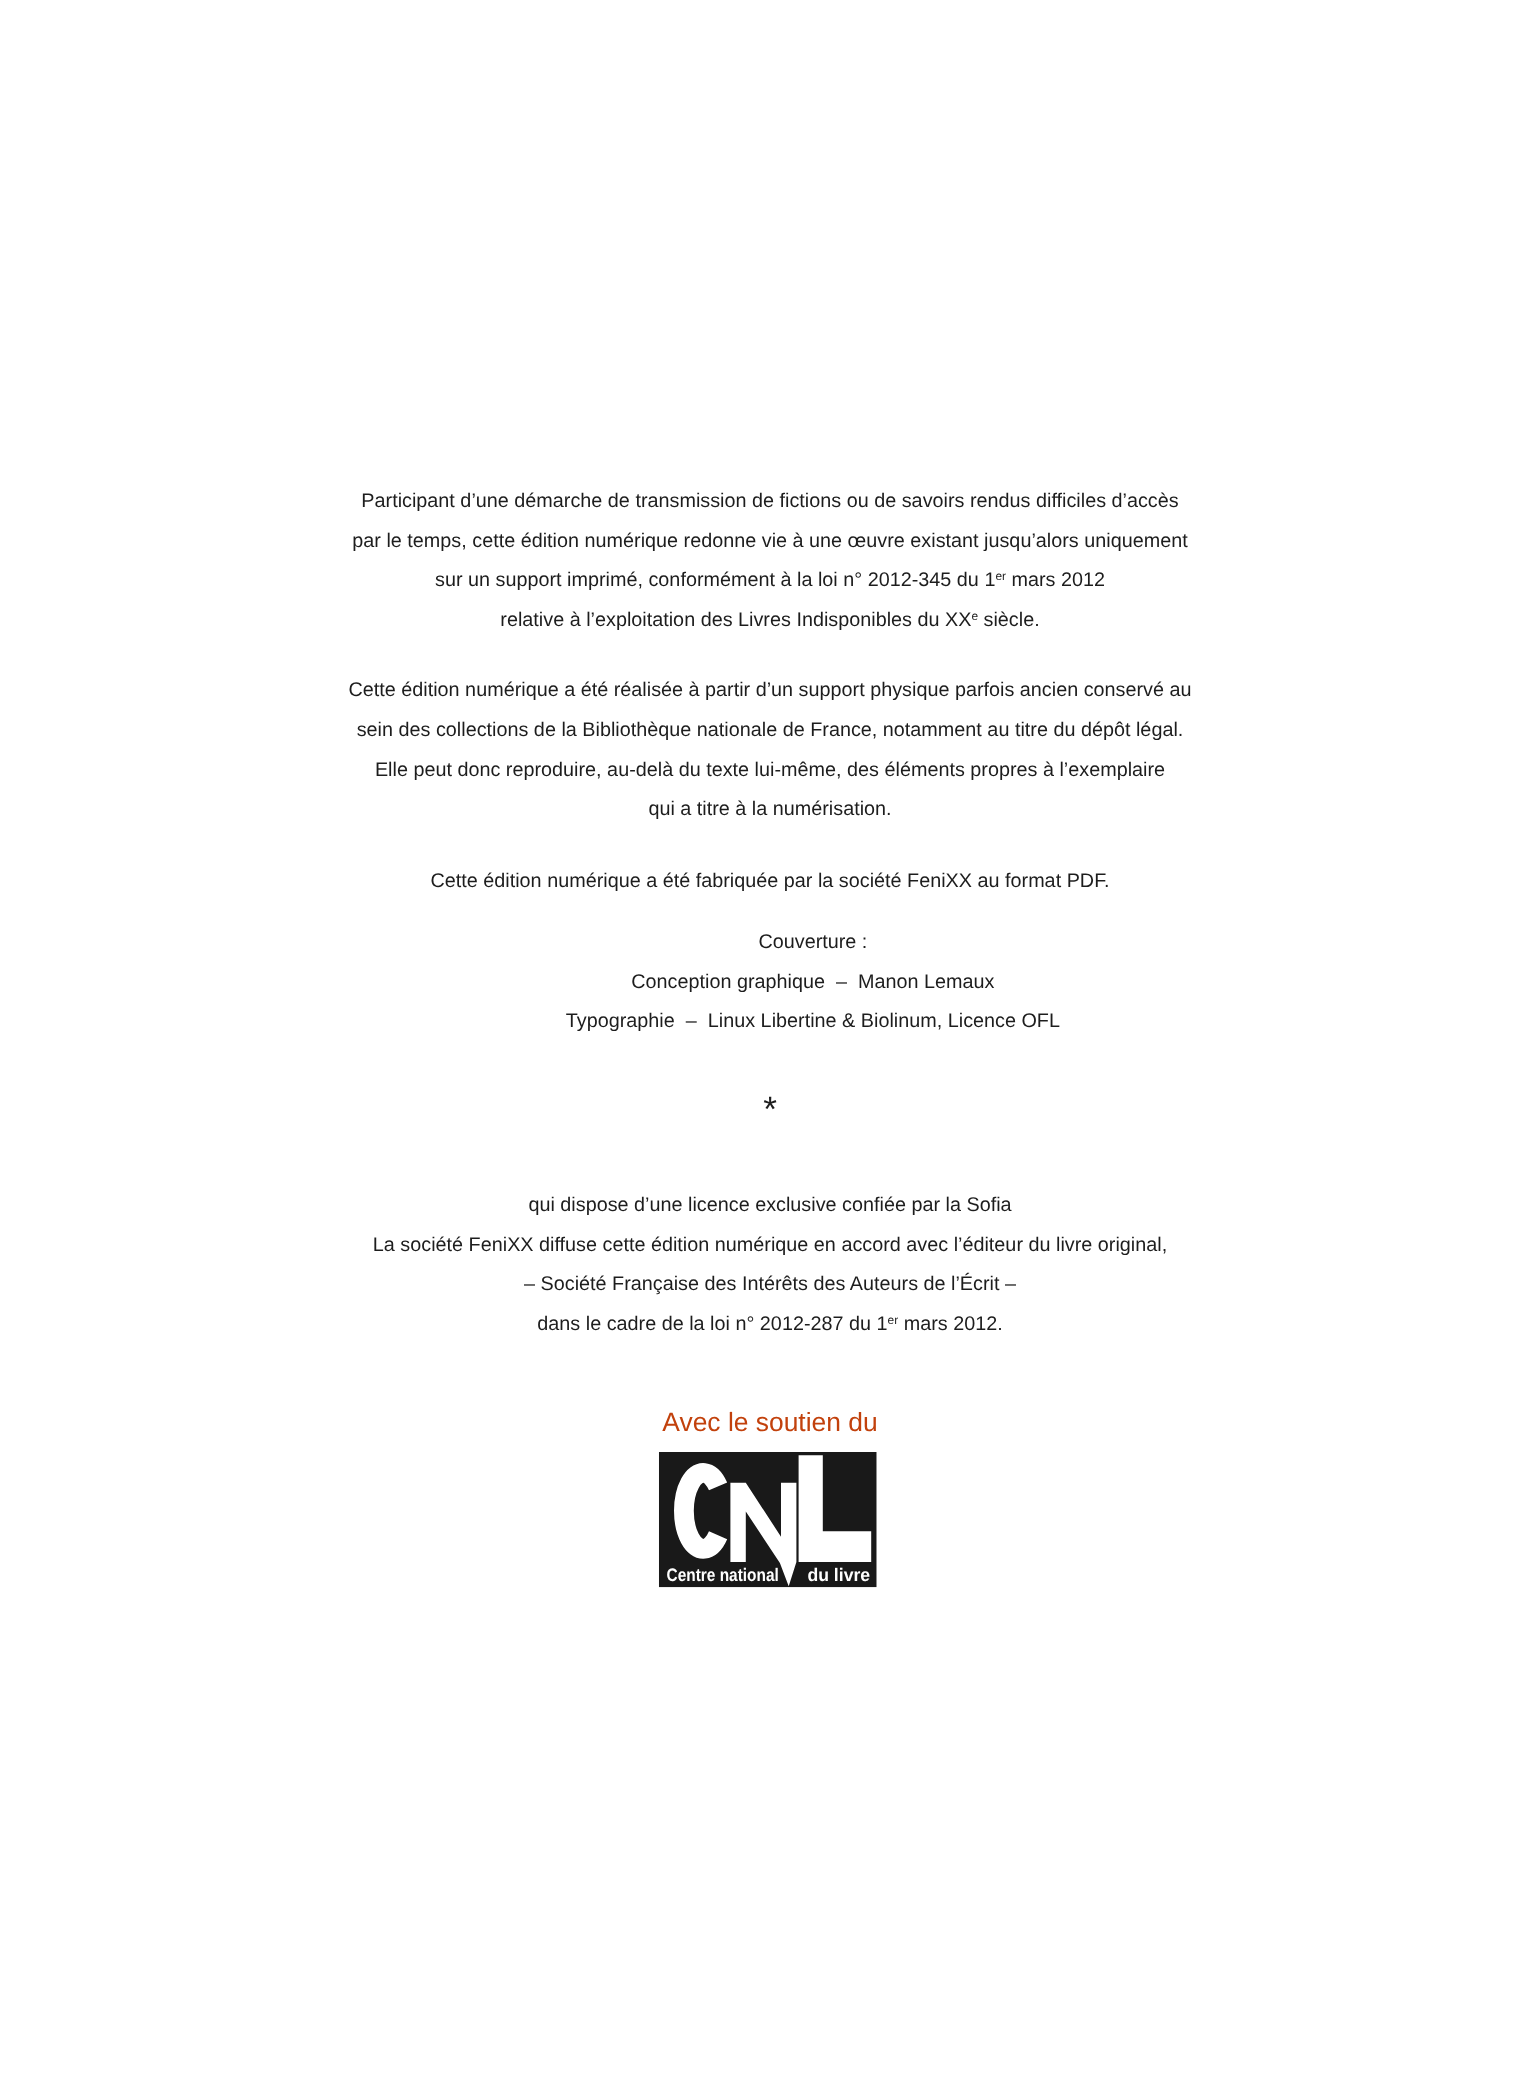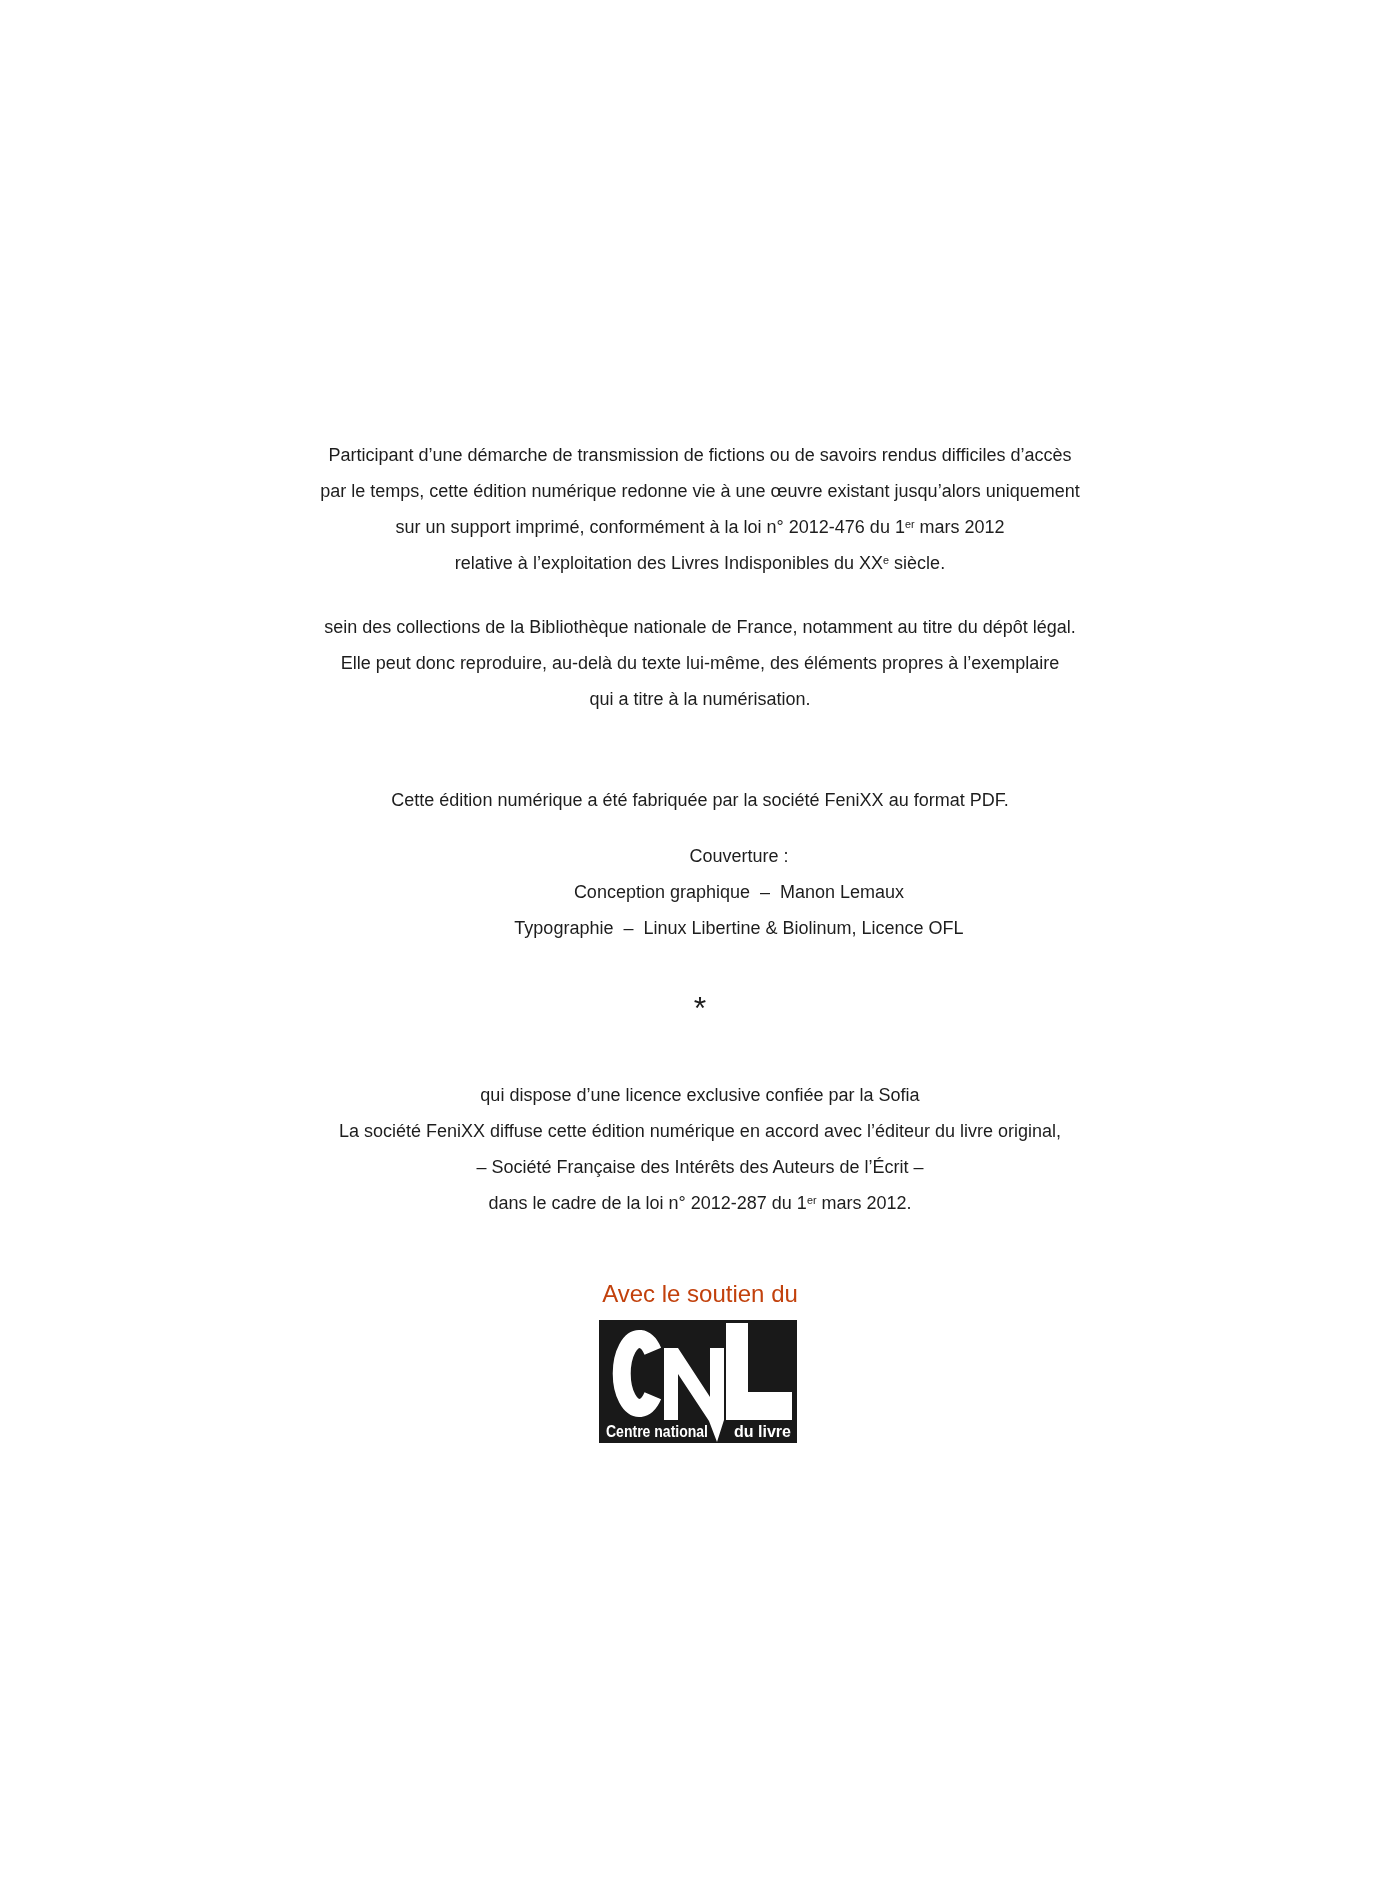--- a/index.html
+++ b/index.html
@@ -61,25 +61,26 @@
   }
 </style>
 </head>
 <body>
 
 <div class="page">
 
   <div class="tblock" id="paragraph-1">
     <div class="line">Participant d’une démarche de transmission de fictions ou de savoirs rendus difficiles d’accès</div>
     <div class="line">par le temps, cette édition numérique redonne vie à une œuvre existant jusqu’alors uniquement</div>
-    <div class="line"><span>sur un support imprimé, conformément à la loi n° 2012-476 du 1</span><span class="sup">er</span><span> mars 2012</span></div>
+    <div class="line"><span>sur un support imprimé, conformément à la loi n° 2012-345 du 1</span><span class="sup">er</span><span> mars 2012</span></div>
     <div class="line"><span>relative à l’exploitation des Livres Indisponibles du XX</span><span class="sup">e</span><span> siècle.</span></div>
   </div>
 
   <div class="tblock" id="paragraph-2">
+    <div class="line">Cette édition numérique a été réalisée à partir d’un support physique parfois ancien conservé au</div>
     <div class="line">sein des collections de la Bibliothèque nationale de France, notamment au titre du dépôt légal.</div>
     <div class="line">Elle peut donc reproduire, au-delà du texte lui-même, des éléments propres à l’exemplaire</div>
     <div class="line">qui a titre à la numérisation.</div>
   </div>
 
   <div class="tblock" id="paragraph-3">
     <div class="line">Cette édition numérique a été fabriquée par la société FeniXX au format PDF.</div>
   </div>
 
   <div class="tblock" id="cover-block">

